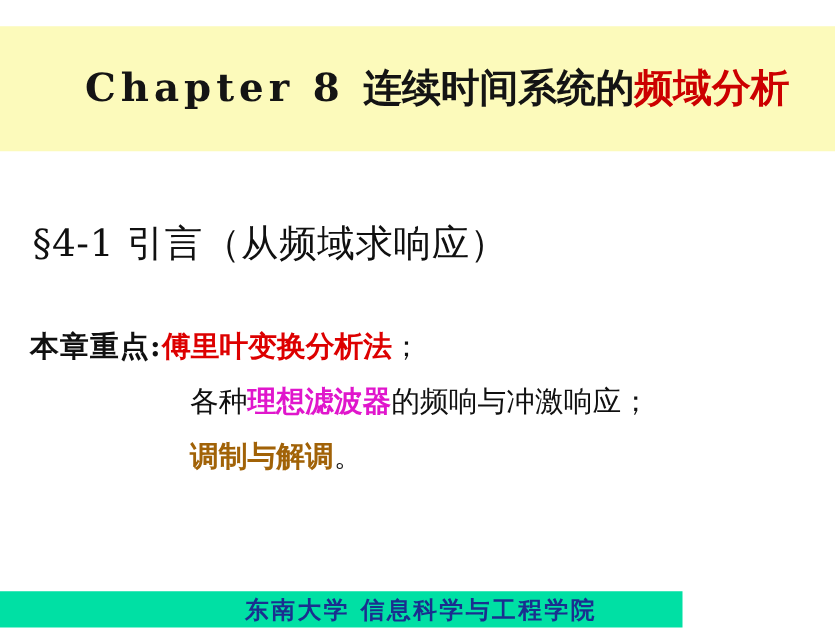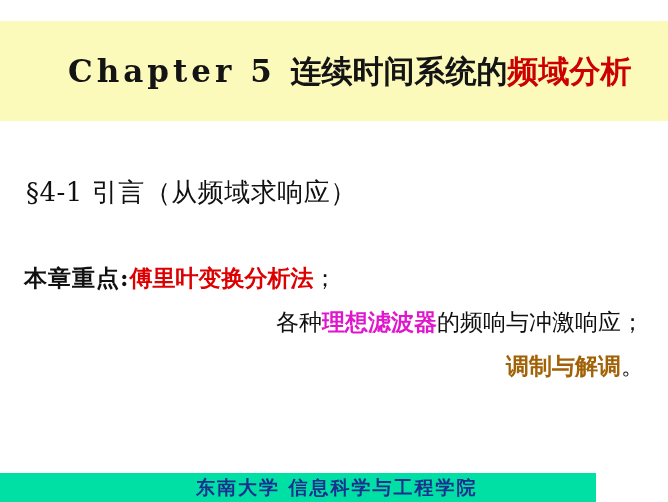--- a/index.html
+++ b/index.html
@@ -54,21 +54,21 @@
   .title-cn-red {
     color: #cc0000;
     letter-spacing: 0px;
   }
 
   
   .section-heading {
     position: absolute;
     left: 26px;
     top: 175px;
-    font-size: 26px;
+    font-size: 30px;
     color: #101010;
     white-space: nowrap;
     letter-spacing: 0.5px;
   }
 
   
   .keypoints {
     position: absolute;
     left: 24px;
     top: 256px;
@@ -95,29 +95,28 @@
   }
   .kp-purple {
     color: #a16207;
     font-weight: bold;
   }
   .kp-black {
     color: #101010;
   }
   .kp-indent {
     padding-left: 128px;
-    text-align: right;
   }
 
   
   .footer-bar {
     position: absolute;
     left: 0;
     bottom: 0;
-    width: 596px;
+    width: 546px;
     height: 29px;
     background: #00e0a4;
     display: flex;
     align-items: center;
   }
   .footer-text {
     margin-left: 196px;
     font-size: 19px;
     font-weight: bold;
     color: #1a2f8f;
@@ -125,21 +124,21 @@
     white-space: nowrap;
   }
 </style>
 </head>
 <body>
 
 <div class="slide">
 
   <div class="title-banner">
     <div class="title-text">
-      <span class="title-en">Chapter 5 </span><span class="title-cn-black">连续时间系统的</span><span class="title-cn-red">频域分析</span>
+      <span class="title-en">Chapter 8 </span><span class="title-cn-black">连续时间系统的</span><span class="title-cn-red">频域分析</span>
     </div>
   </div>
 
   <div class="section-heading">§4-1 引言（从频域求响应）</div>
 
   <div class="keypoints">
 
     <div class="kp-line">
       <span class="kp-label">本章重点:</span><span class="kp-red">傅里叶变换分析法</span><span class="kp-black">；</span>
     </div>

